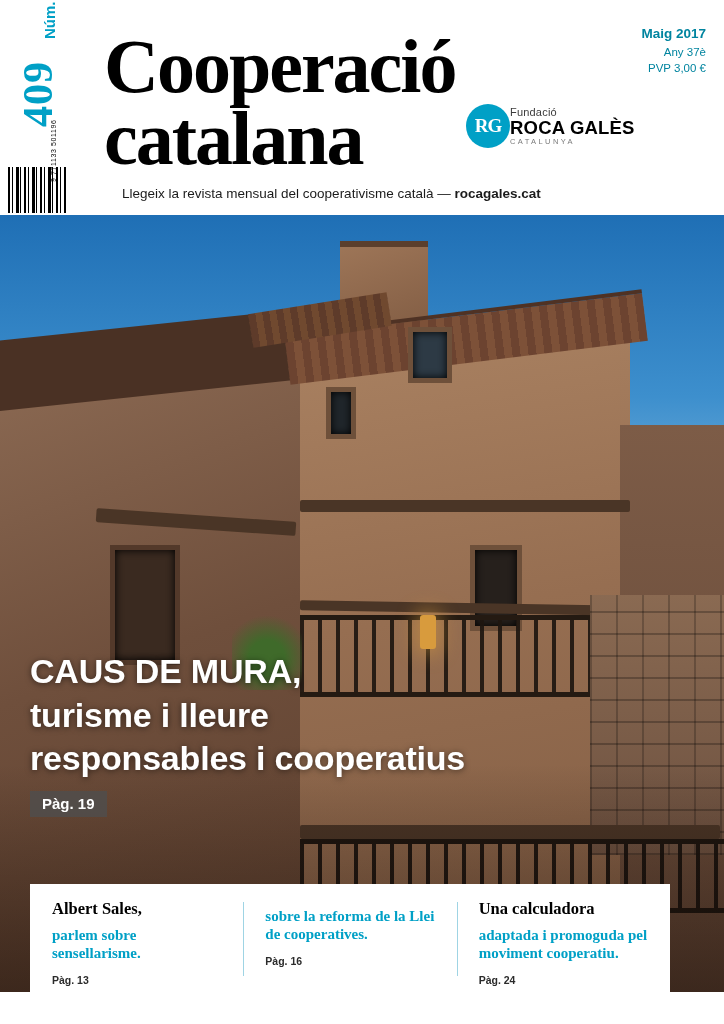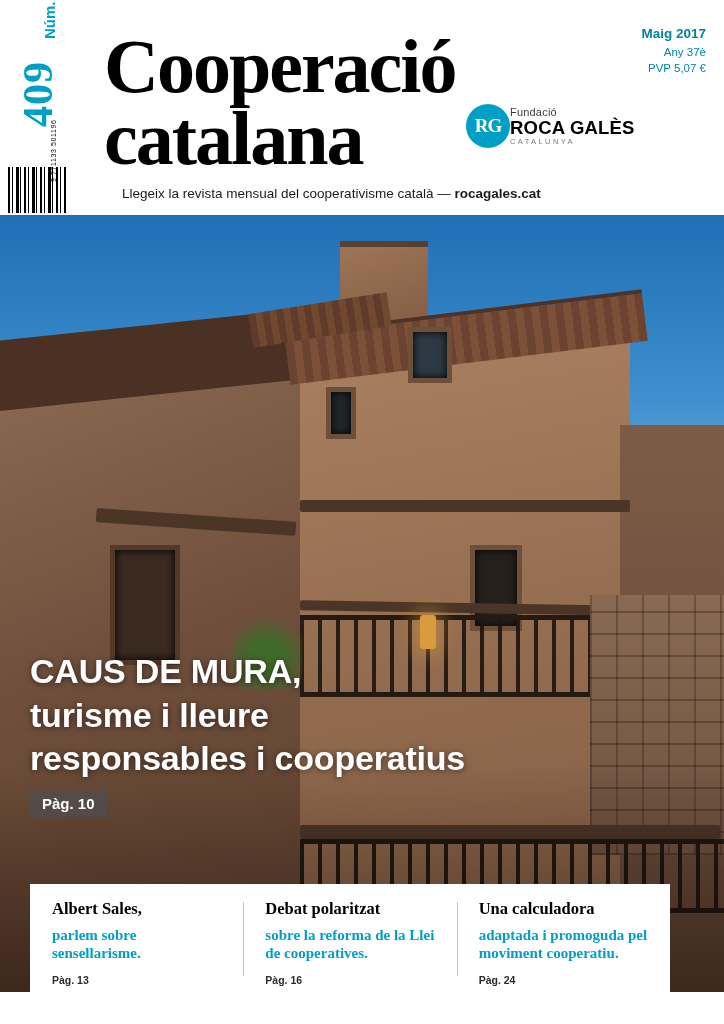--- a/index.html
+++ b/index.html
@@ -381,21 +381,21 @@
   </div>
 
   <div class="masthead">
     <div class="masthead-line">Cooperació</div>
     <div class="masthead-line second">catalana</div>
   </div>
 
   <div class="issue-meta">
     <div class="date">Maig 2017</div>
     <div class="year">Any 37è</div>
-    <div class="price">PVP 5,07 €</div>
+    <div class="price">PVP 3,00 €</div>
   </div>
 
   <div class="foundation">
     <div class="foundation-mark">RG</div>
     <div class="foundation-text">
       <div class="f1">Fundació</div>
       <div class="f2">ROCA GALÈS</div>
       <div class="f3">CATALUNYA</div>
     </div>
   </div>
@@ -431,31 +431,30 @@
   <div class="beam b4"></div>
   <div class="railing2"></div>
   <div class="door-wood"></div>
   <div class="shadow-bottom"></div>
 </div>
 
 <div class="headline">
   <span class="hl">CAUS DE MURA,</span>
   <span class="hl">turisme i lleure</span>
   <span class="hl">responsables i cooperatius</span>
-  <span class="page-badge">Pàg. 10</span>
+  <span class="page-badge">Pàg. 19</span>
 </div>
 
 <div class="teasers">
   <div class="teaser">
     <div class="t-title">Albert Sales,</div>
     <div class="t-sub">parlem sobre sensellarisme.</div>
     <div class="t-page">Pàg. 13</div>
   </div>
   <div class="teaser">
-    <div class="t-title">Debat polaritzat</div>
     <div class="t-sub">sobre la reforma de la Llei de cooperatives.</div>
     <div class="t-page">Pàg. 16</div>
   </div>
   <div class="teaser">
     <div class="t-title">Una calculadora</div>
     <div class="t-sub">adaptada i promoguda pel moviment cooperatiu.</div>
     <div class="t-page">Pàg. 24</div>
   </div>
 </div>
 

